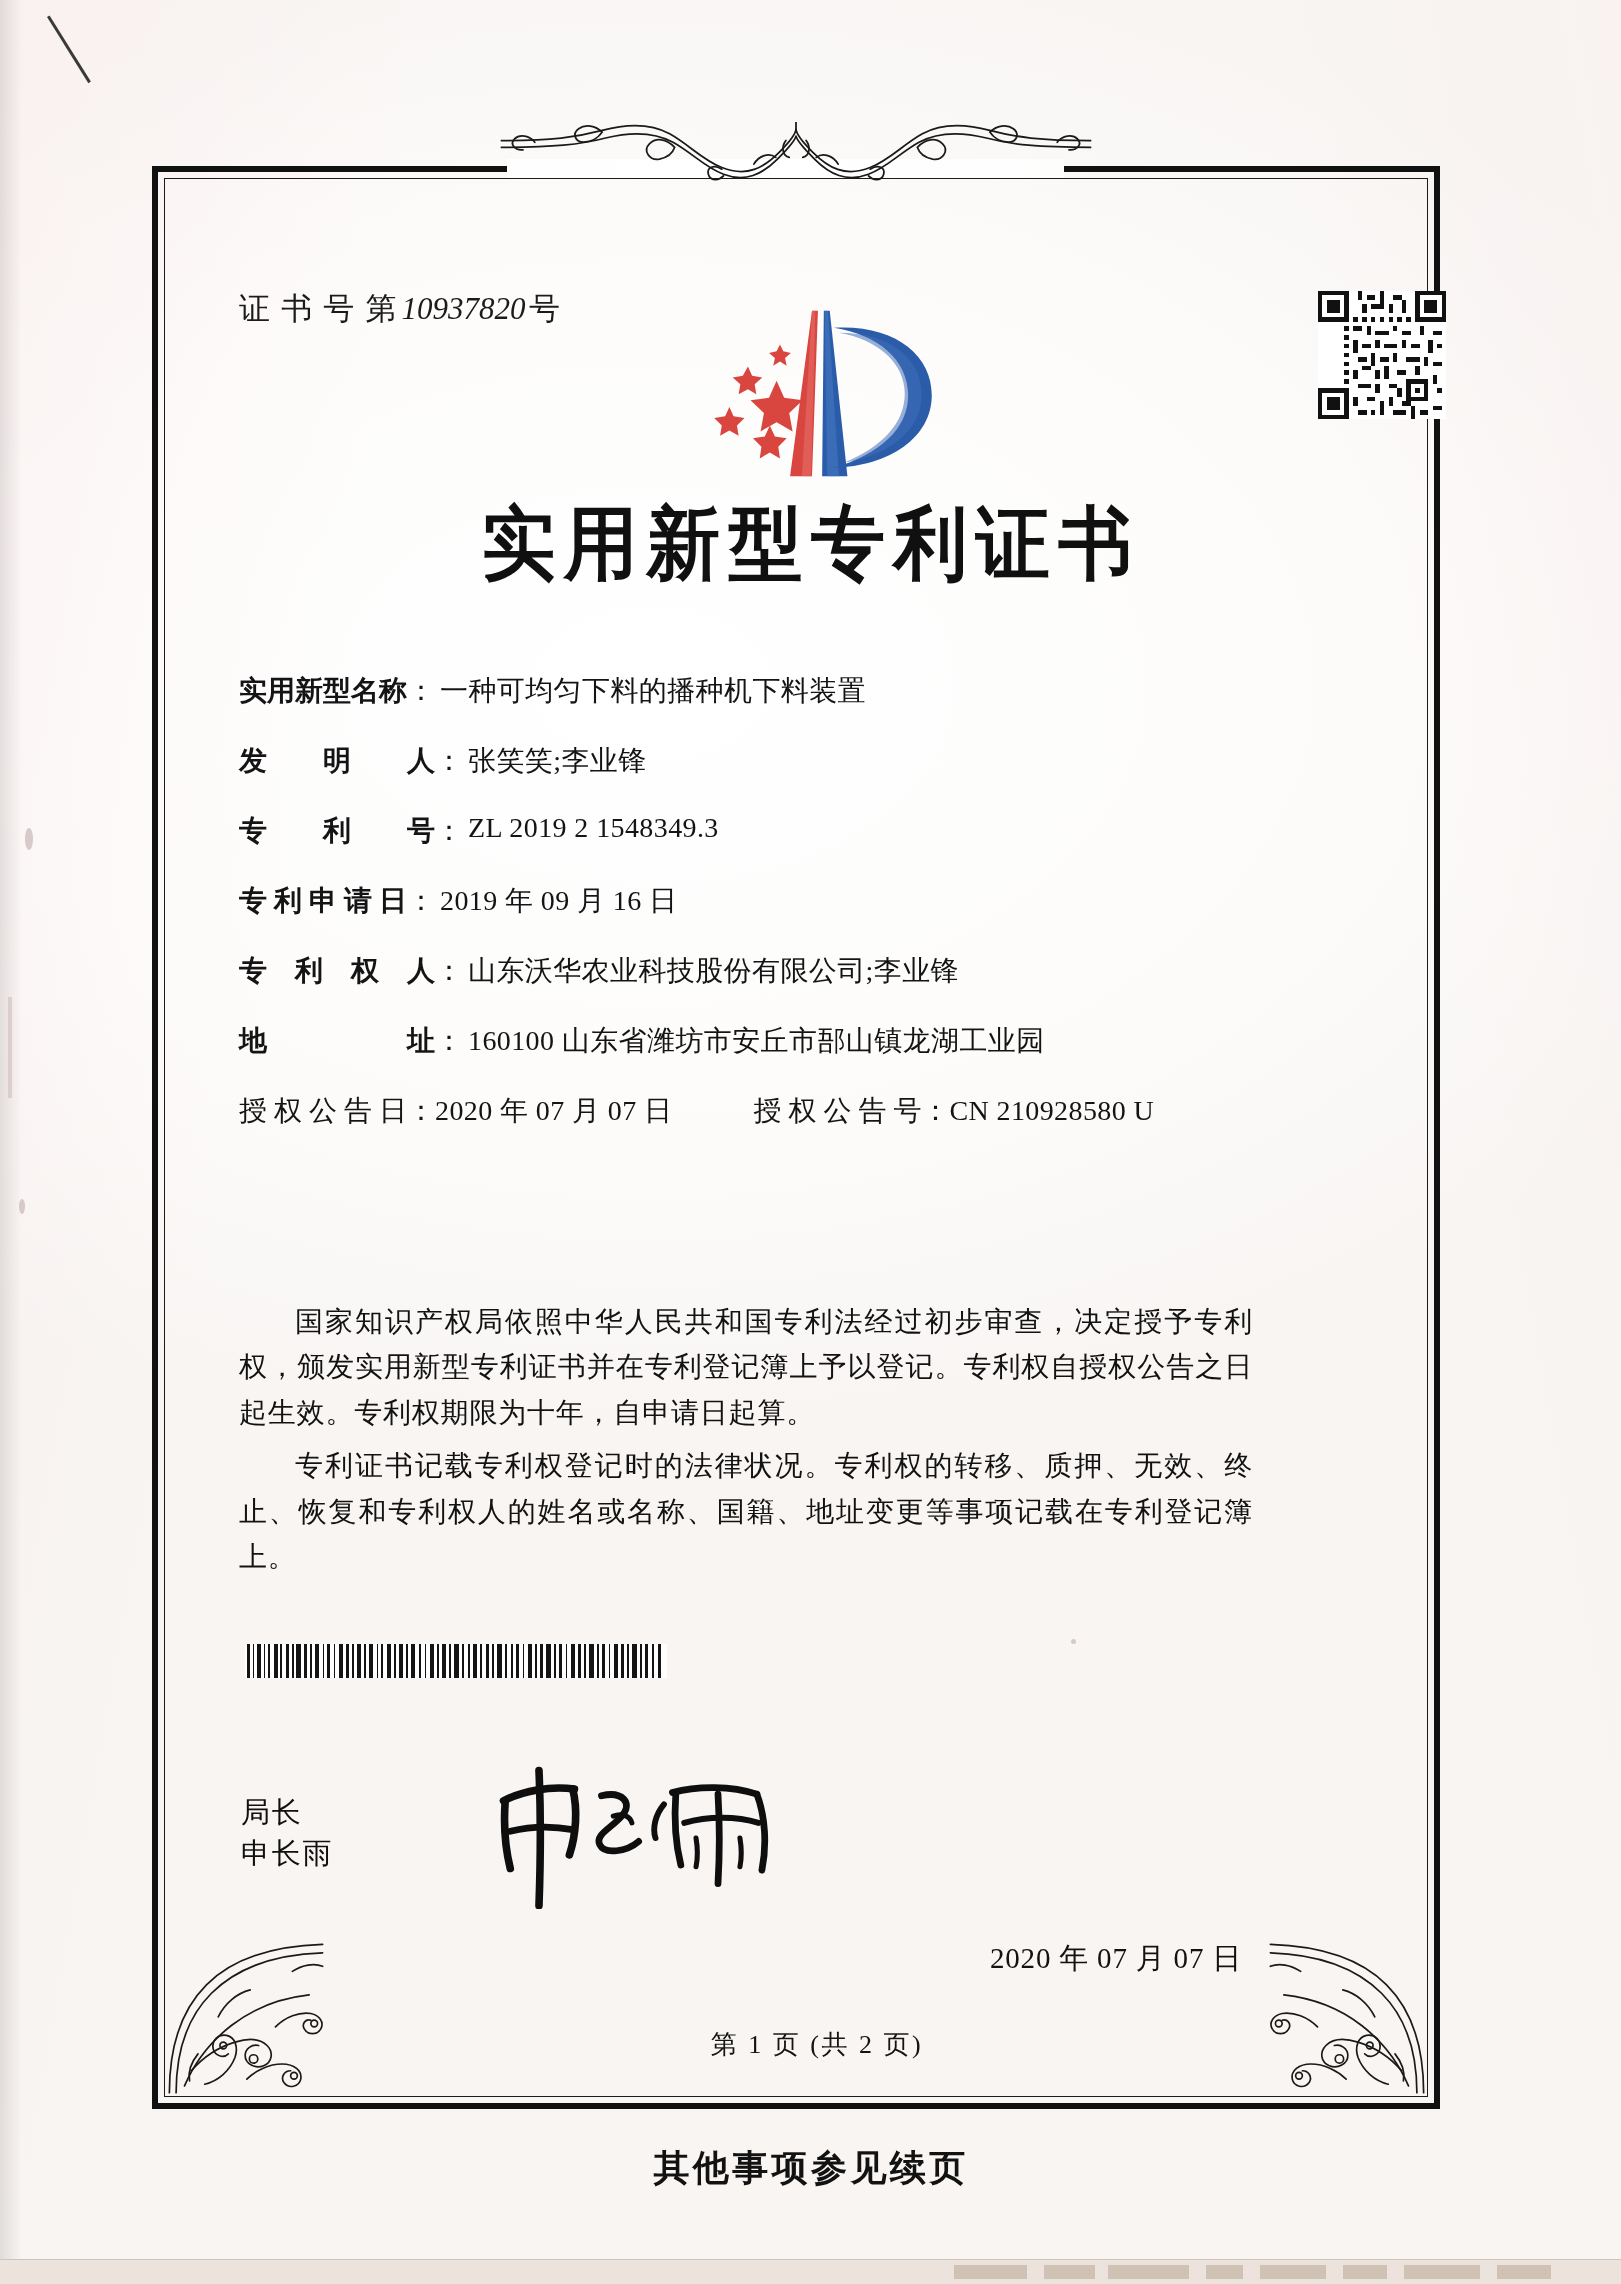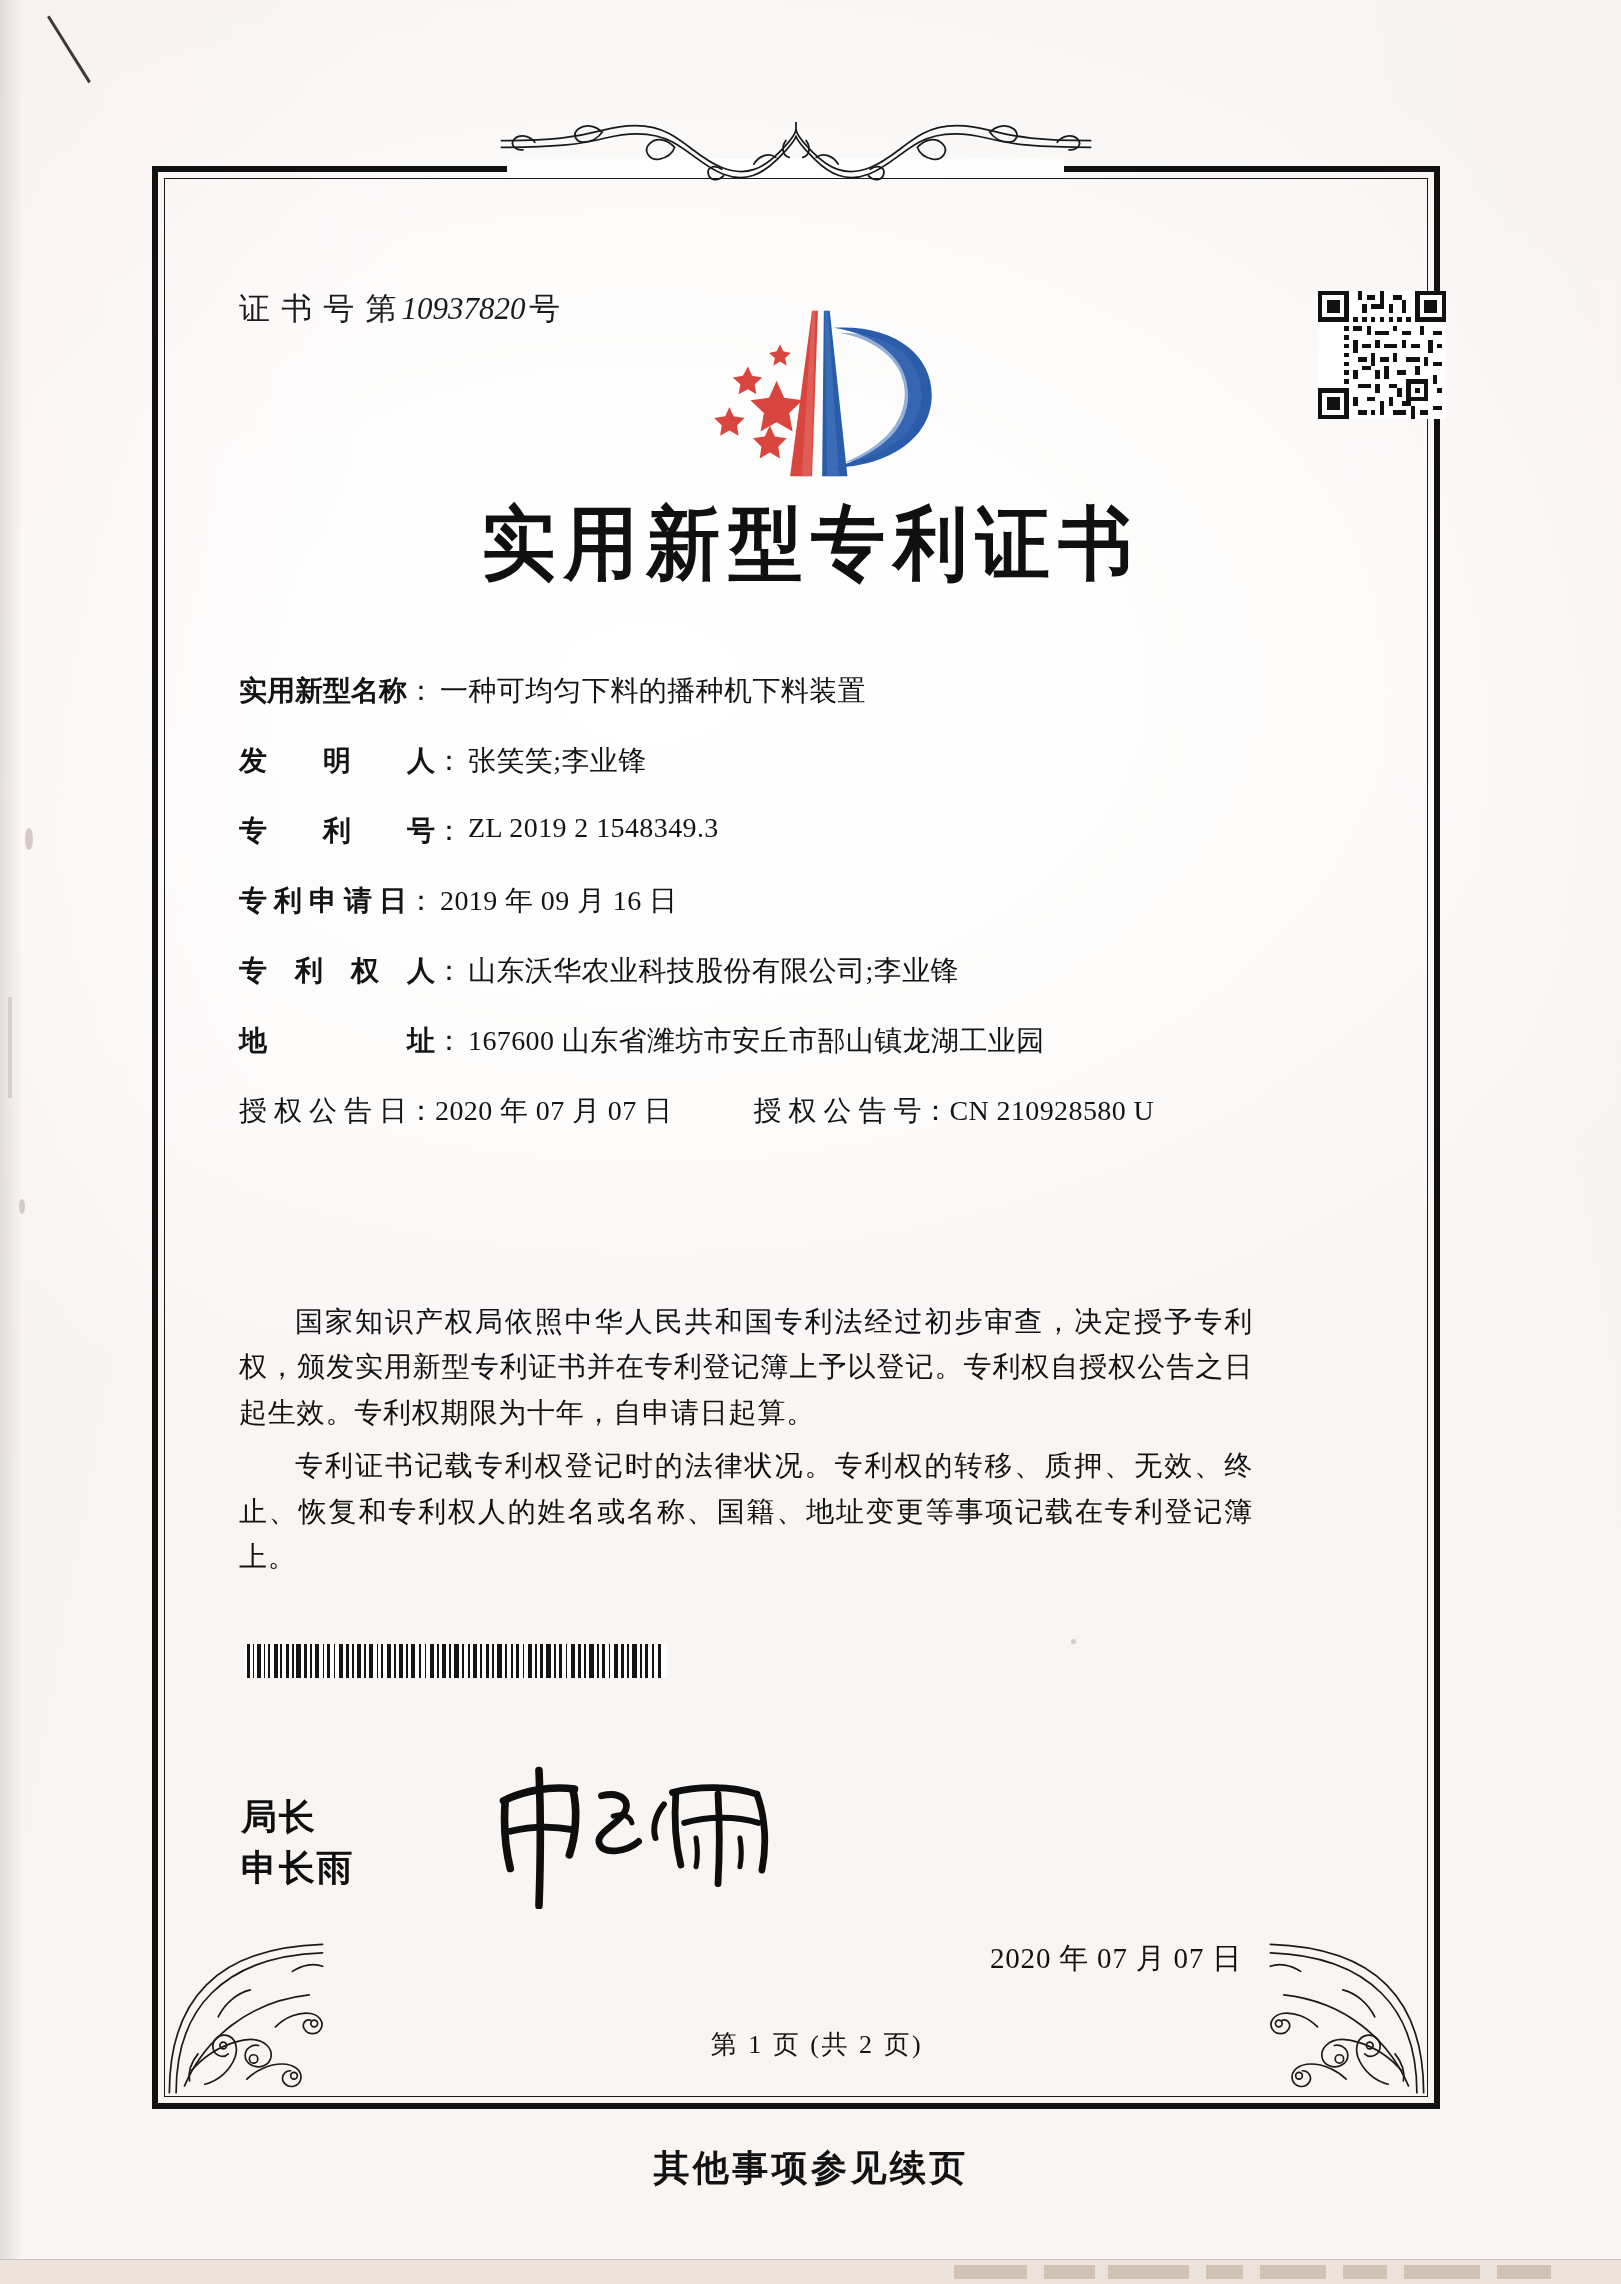--- a/index.html
+++ b/index.html
@@ -236,22 +236,22 @@
   }
 
   
   #signature-block {
     position: absolute;
     left: 241px;
     top: 1792px;
     width: 591px;
   }
   .sig-title {
-    font-size: 36px;
-    font-weight: 700;
+    font-size: 29px;
+    font-weight: 400;
     color: #101010;
     letter-spacing: 1.7px;
     line-height: 1.42;
   }
   #signature-mark {
     position: absolute;
     left: 473px;
     top: 1757px;
     width: 338px;
     height: 152px;
@@ -537,21 +537,21 @@
 
     <div class="field-row">
       <span class="field-label">专　利　权　人</span>
         <span class="field-colon">：</span>
         <span class="field-value">山东沃华农业科技股份有限公司;李业锋</span>
     </div>
 
     <div class="field-row">
       <span class="field-label">地　　　　　址</span>
         <span class="field-colon">：</span>
-        <span class="field-value">167600  山东省潍坊市安丘市郚山镇龙湖工业园</span>
+        <span class="field-value">160100  山东省潍坊市安丘市郚山镇龙湖工业园</span>
     </div>
 
     <div class="dual-row">
       <span>授 权 公 告 日</span>
         <span>：</span>
         <span class="field-value">2020 年 07 月 07 日</span>
       <span class="dual-gap"></span>
       <span>授 权 公 告 号</span>
         <span>：</span>
         <span class="field-value">CN 210928580 U</span>

